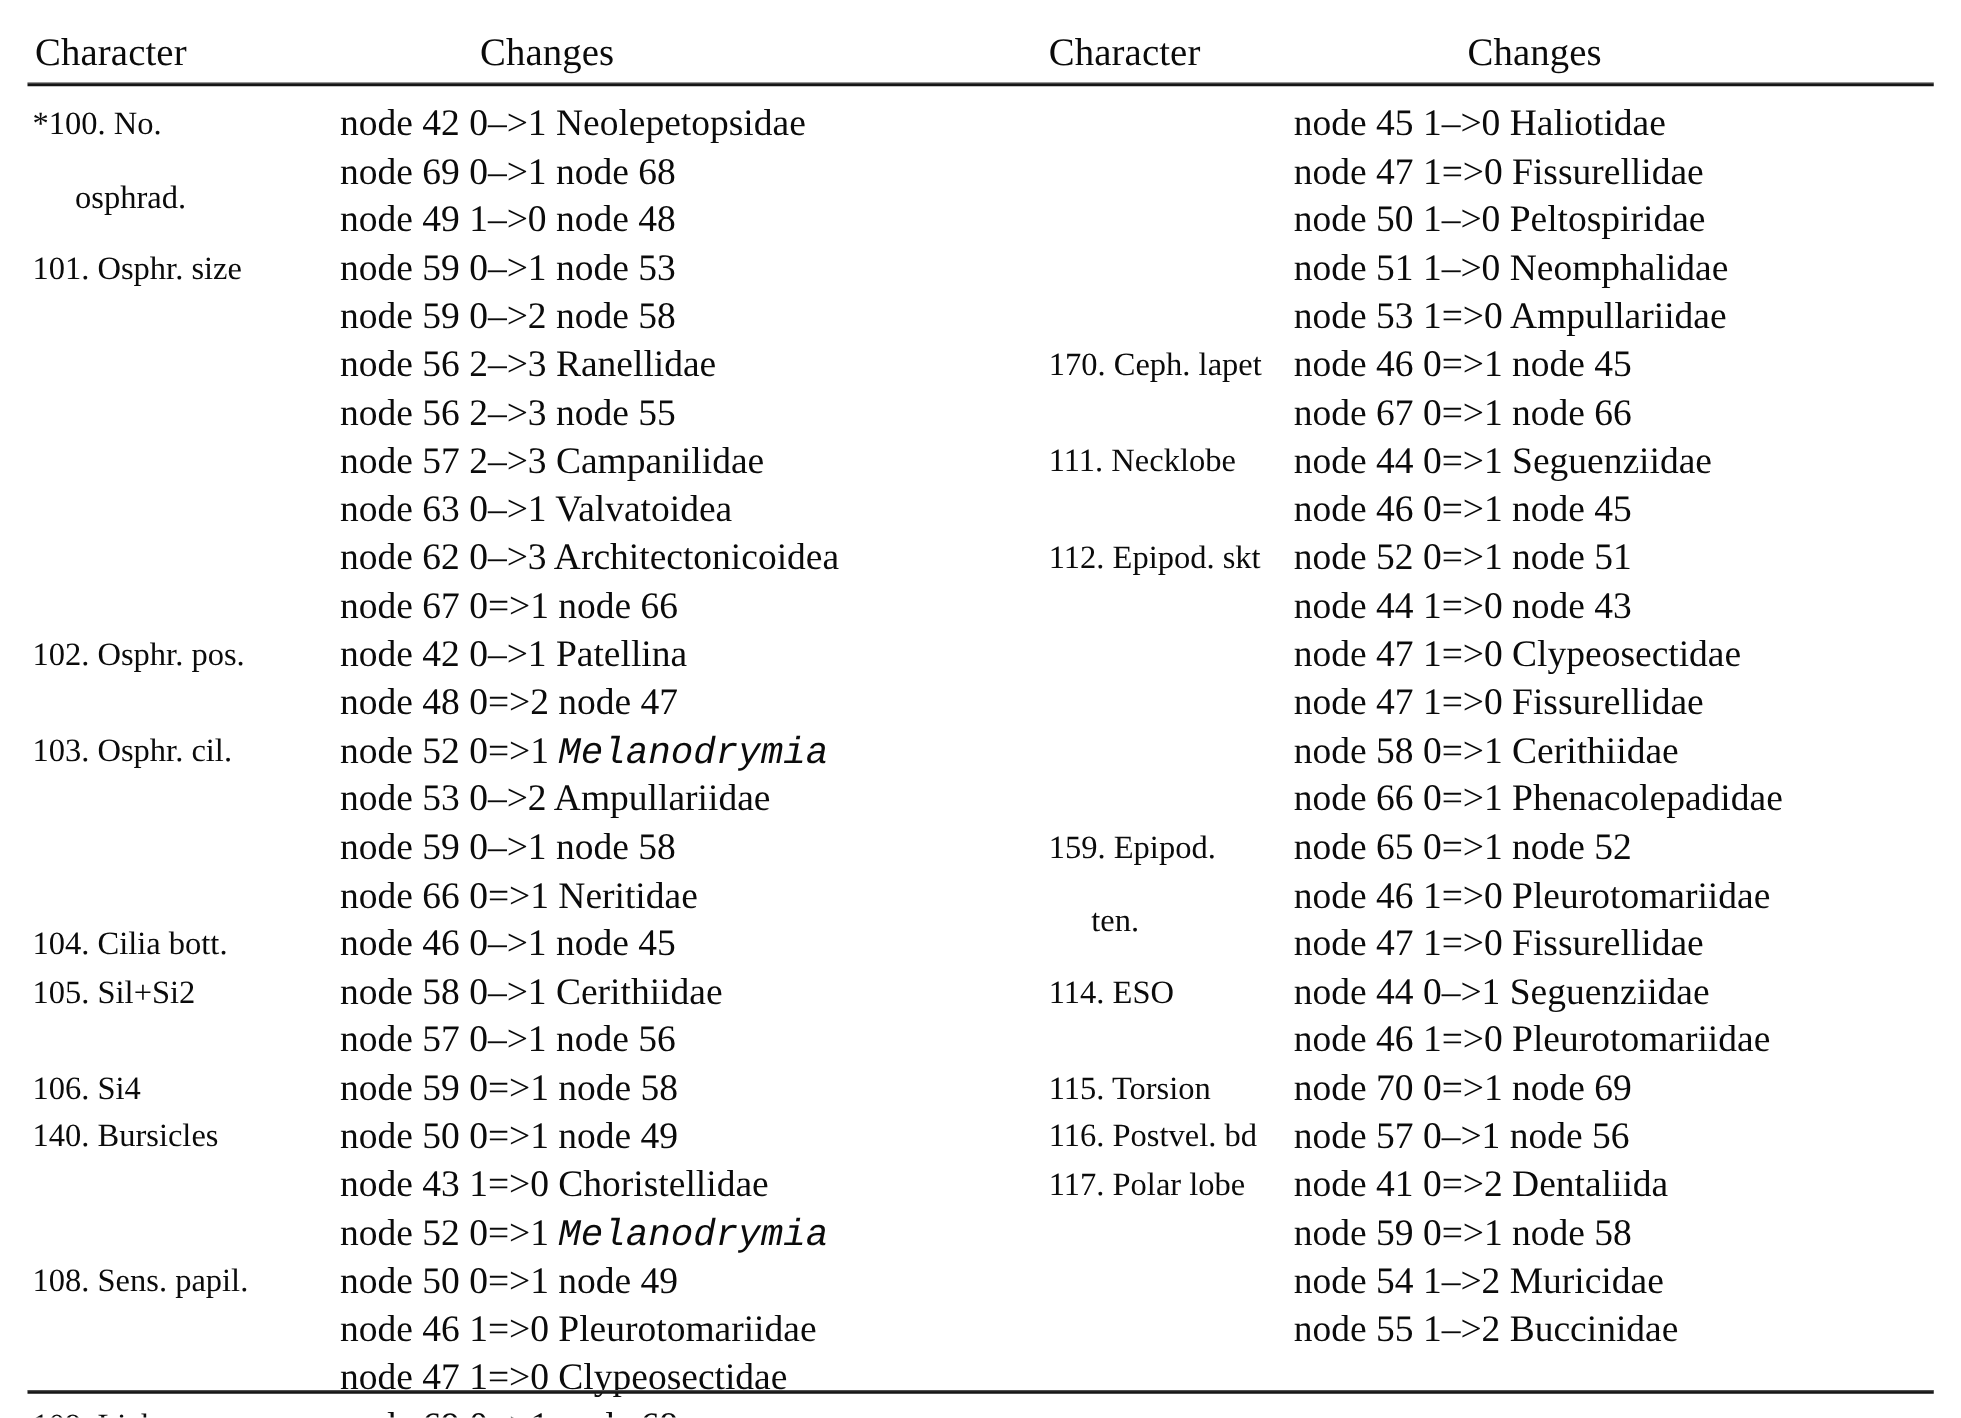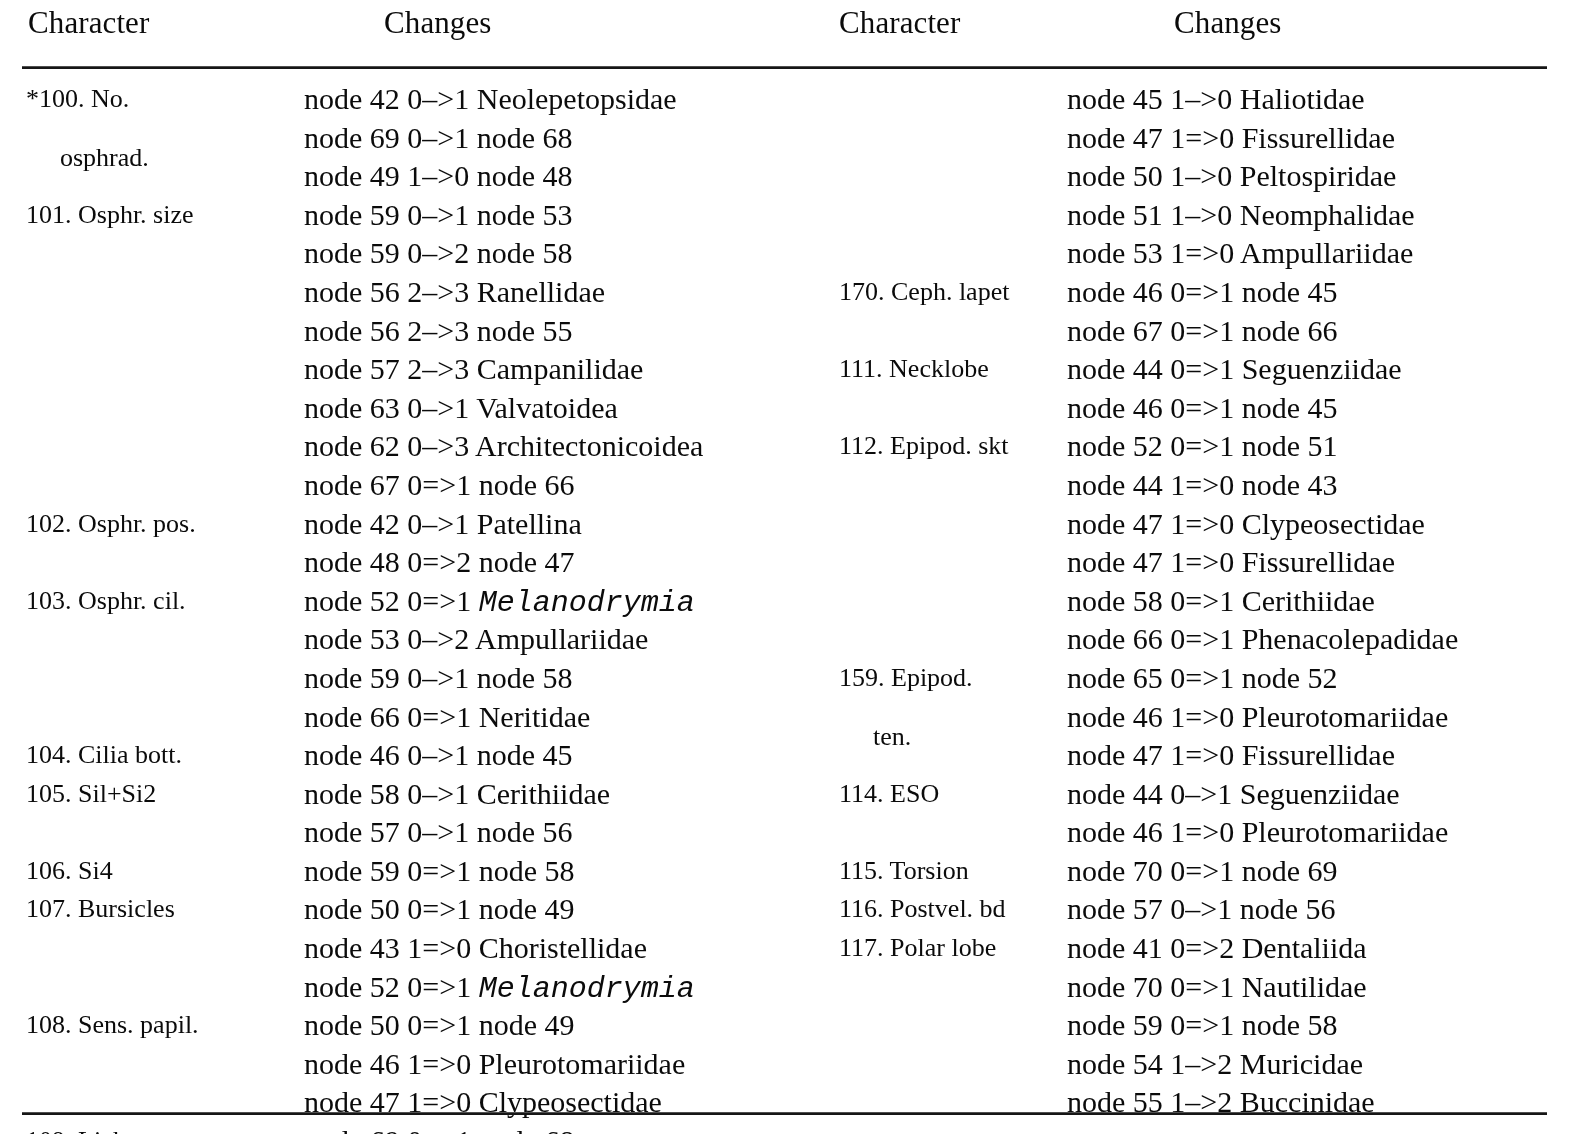--- a/index.html
+++ b/index.html
@@ -9,21 +9,21 @@
     font-family:"Liberation Serif","DejaVu Serif",serif;
     color:#0b0b0b;
     overflow:hidden;
     position:relative;
     -webkit-font-smoothing:none;
   }
   .page{position:absolute;inset:0;}
 
   
   .header-row{
-    position:absolute; left:0; top:5px; width:1569px; height:52px;text-decoration:underline;
+    position:absolute; left:0; top:24px; width:1569px; height:52px;text-decoration:underline;
   }
   .hdr{
     position:absolute; font-size:31px; letter-spacing:0.1px; white-space:nowrap;
     top:0;
   }
   .hdr-char-l{ left:28px; }
   .hdr-chg-l{ left:384px; }
   .hdr-char-r{ left:839px; }
   .hdr-chg-r{ left:1174px; }
 
@@ -48,21 +48,20 @@
   }
   .cell-char{
     position:absolute; left:0; top:0;
     font-size:26px; line-height:38px;
     white-space:nowrap;
   }
   .cell-chg{
     position:absolute; top:0;
     font-size:30px; line-height:38px;
     white-space:nowrap;
-    margin-left:32px;
   }
   .col-left .cell-char{ left:26px; }
   .col-left .cell-chg{ left:272px; }
   .col-right .cell-char{ left:55px; }
   .col-right .cell-chg{ left:251px; }
 
   .indent{ padding-left:34px;margin-top:20px; }
   .ital{ font-style:italic;font-family:Liberation Mono, monospace; }
 
   
@@ -164,21 +163,21 @@
       </div>
       <div class="row">
         <div class="cell-char"></div>
         <div class="cell-chg"><span>node 57 0–&gt;1 node 56</span></div>
       </div>
       <div class="row">
         <div class="cell-char">106. Si4</div>
         <div class="cell-chg"><span>node 59 0=&gt;1 node 58</span></div>
       </div>
       <div class="row">
-        <div class="cell-char">107. Bursicles</div>
+        <div class="cell-char">140. Bursicles</div>
         <div class="cell-chg"><span>node 50 0=&gt;1 node 49</span></div>
       </div>
       <div class="row">
         <div class="cell-char"></div>
         <div class="cell-chg"><span>node 43 1=&gt;0 Choristellidae</span></div>
       </div>
       <div class="row">
         <div class="cell-char"></div>
         <div class="cell-chg"><span>node 52 0=&gt;1 </span><span class="ital">Melanodrymia</span></div>
       </div>
@@ -287,24 +286,20 @@
       <div class="row">
         <div class="cell-char">116. Postvel. bd</div>
         <div class="cell-chg"><span>node 57 0–&gt;1 node 56</span></div>
       </div>
       <div class="row">
         <div class="cell-char">117. Polar lobe</div>
         <div class="cell-chg"><span>node 41 0=&gt;2 Dentaliida</span></div>
       </div>
       <div class="row">
         <div class="cell-char"></div>
-        <div class="cell-chg"><span>node 70 0=&gt;1 Nautilidae</span></div>
-      </div>
-      <div class="row">
-        <div class="cell-char"></div>
         <div class="cell-chg"><span>node 59 0=&gt;1 node 58</span></div>
       </div>
       <div class="row">
         <div class="cell-char"></div>
         <div class="cell-chg"><span>node 54 1–&gt;2 Muricidae</span></div>
       </div>
       <div class="row">
         <div class="cell-char"></div>
         <div class="cell-chg"><span>node 55 1–&gt;2 Buccinidae</span></div>
       </div>

